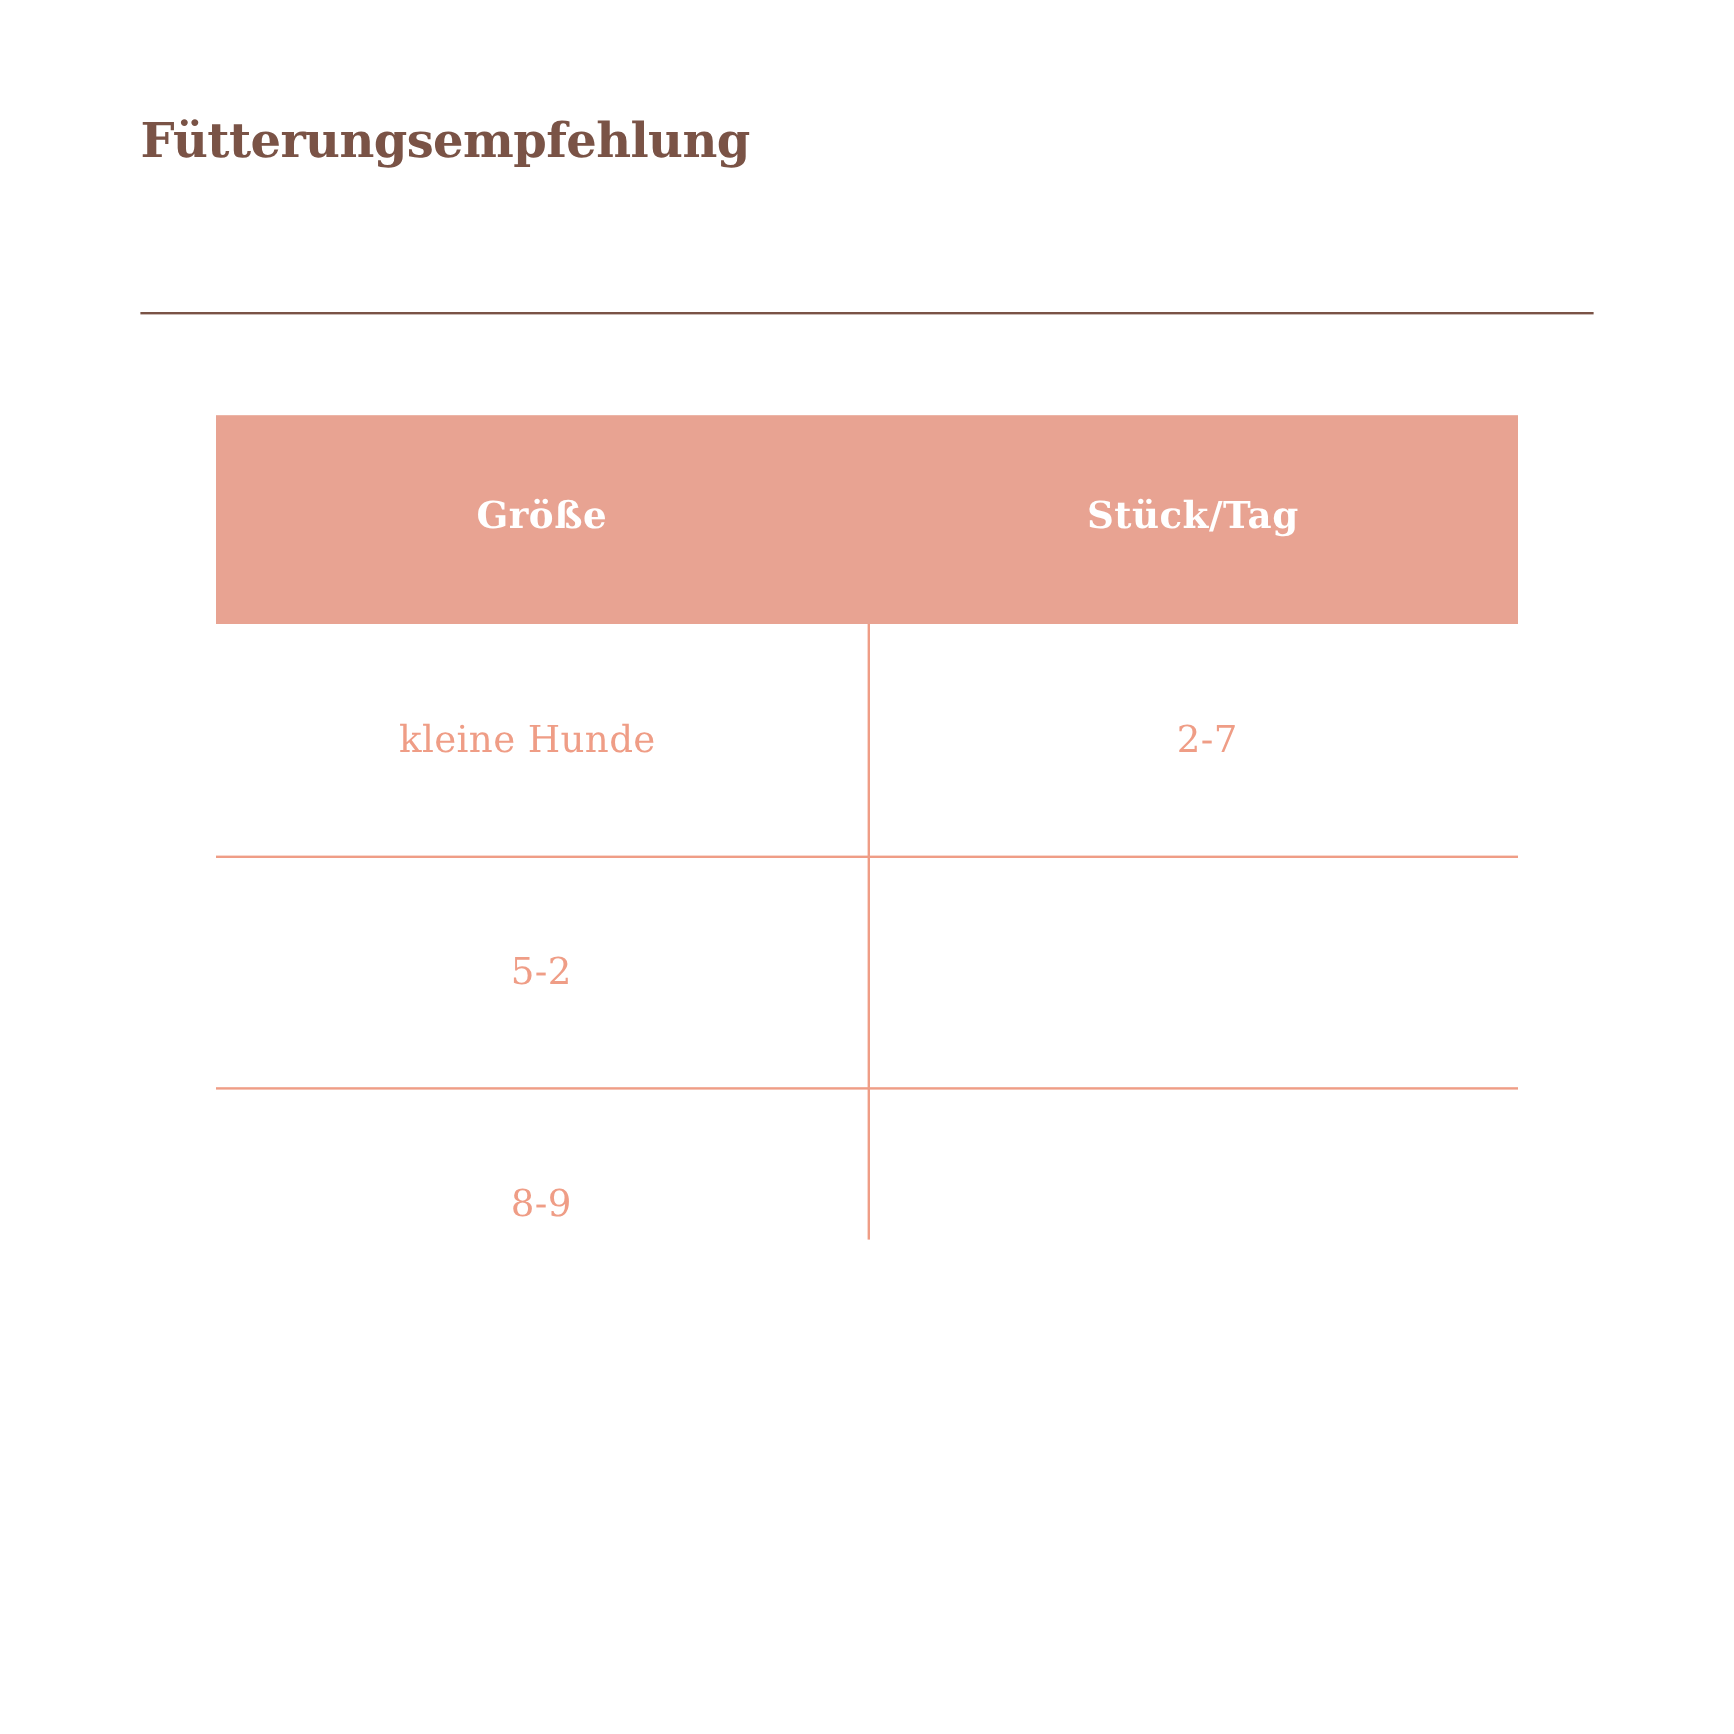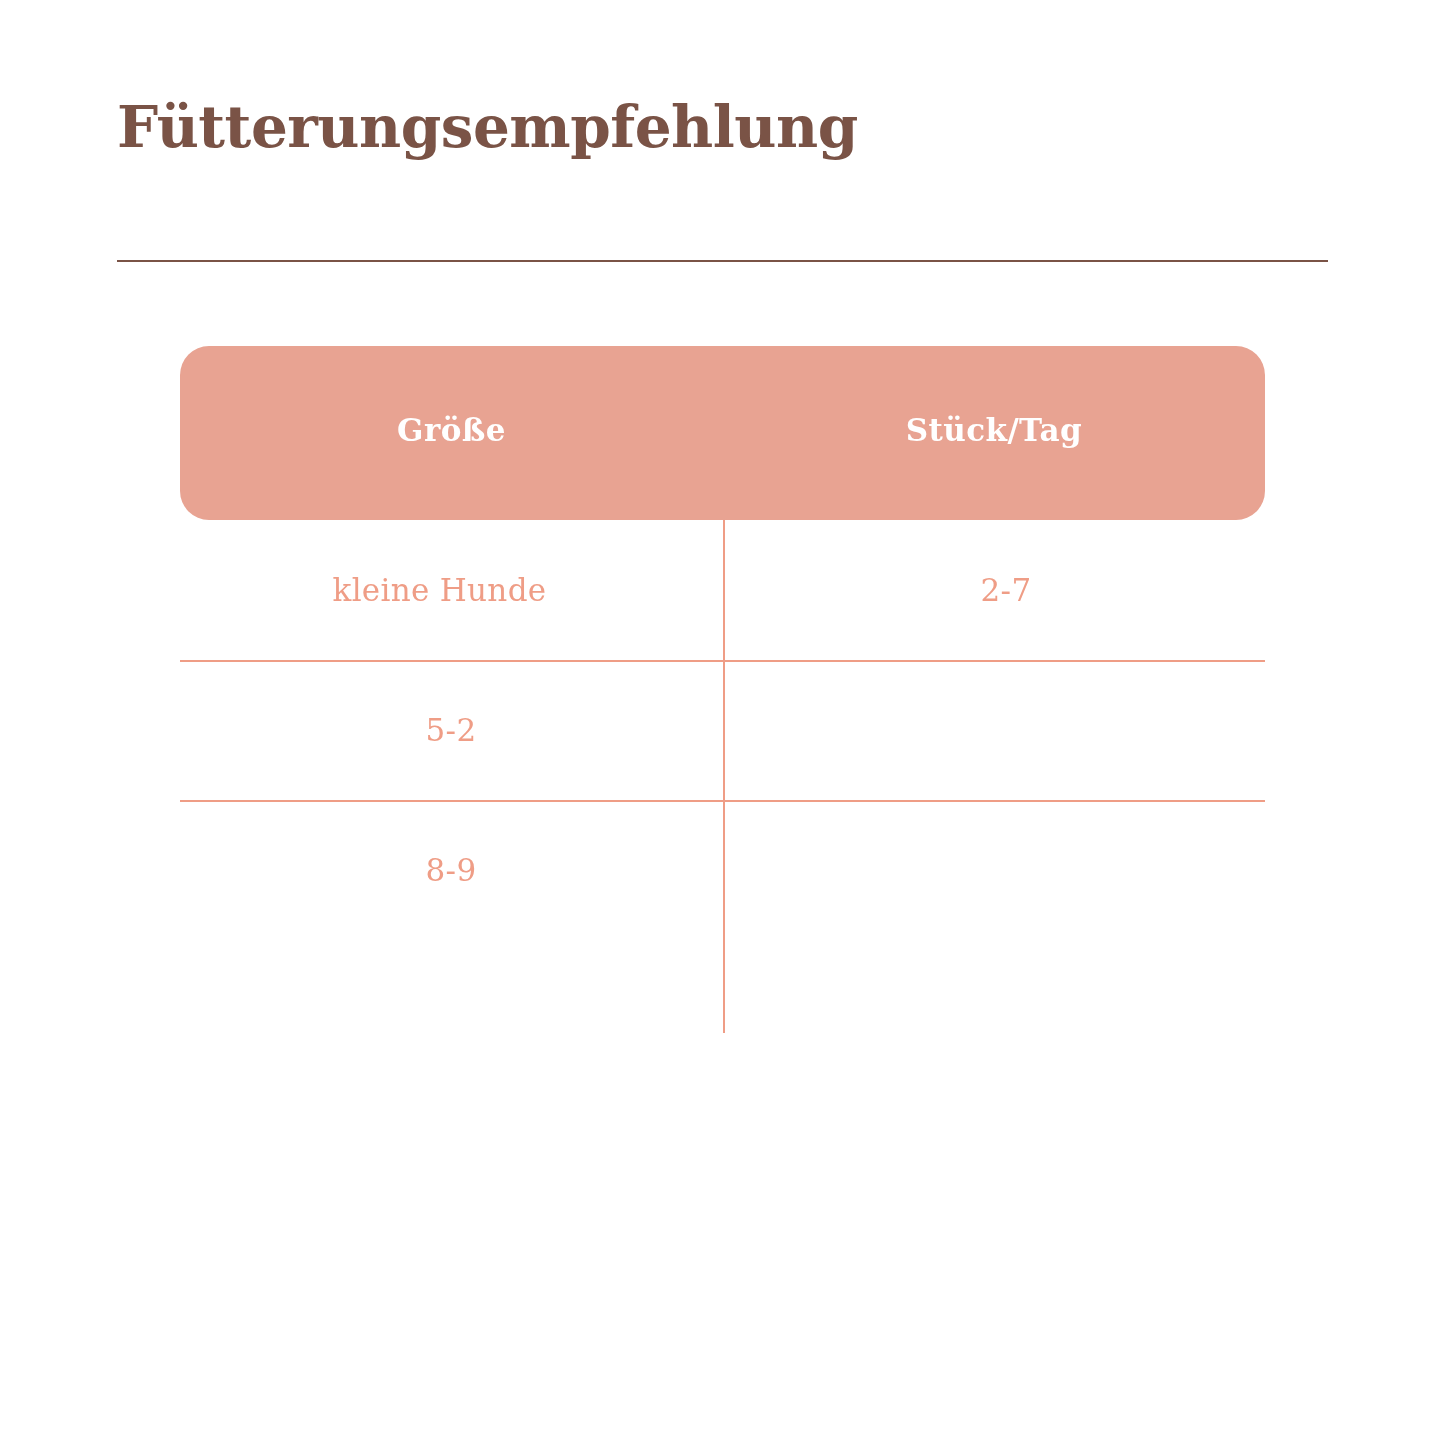--- a/index.html
+++ b/index.html
@@ -20,21 +20,21 @@
     height: 1445px;
     box-sizing: border-box;
   }
 
   .title {
     position: absolute;
     left: 117px;
     top: 96px;
     font-family: "DejaVu Serif", "Liberation Serif", serif;
     font-weight: bold;
-    font-size: 58px;
+    font-size: 40px;
     line-height: 1.1;
     letter-spacing: -0.5px;
     color: #7a5346;
     white-space: nowrap;
   }
 
   .title-rule {
     position: absolute;
     left: 117px;
     top: 260px;
@@ -47,21 +47,20 @@
     position: absolute;
     left: 180px;
     top: 346px;
     width: 1085px;
   }
 
   .table-head {
     display: flex;
     background: #e8a392;
     height: 174px;
-    border-radius: 29px;
   }
 
   .th {
     display: flex;
     align-items: center;
     justify-content: center;
     color: #ffffff;
     font-family: "DejaVu Serif", "Liberation Serif", serif;
     font-weight: bold;
     font-size: 31px;
@@ -71,21 +70,21 @@
 
   .col-left { width: 543px; }
   .col-right { width: 542px; }
 
   .tbody {
     position: relative;
   }
 
   .row {
     display: flex;
-    height: 140px;
+    height: 193px;
     position: relative;
     gap: 48px;
   }
 
   .row + .row::before {
     content: "";
     position: absolute;
     left: 0;
     top: 0;
     width: 1085px;

